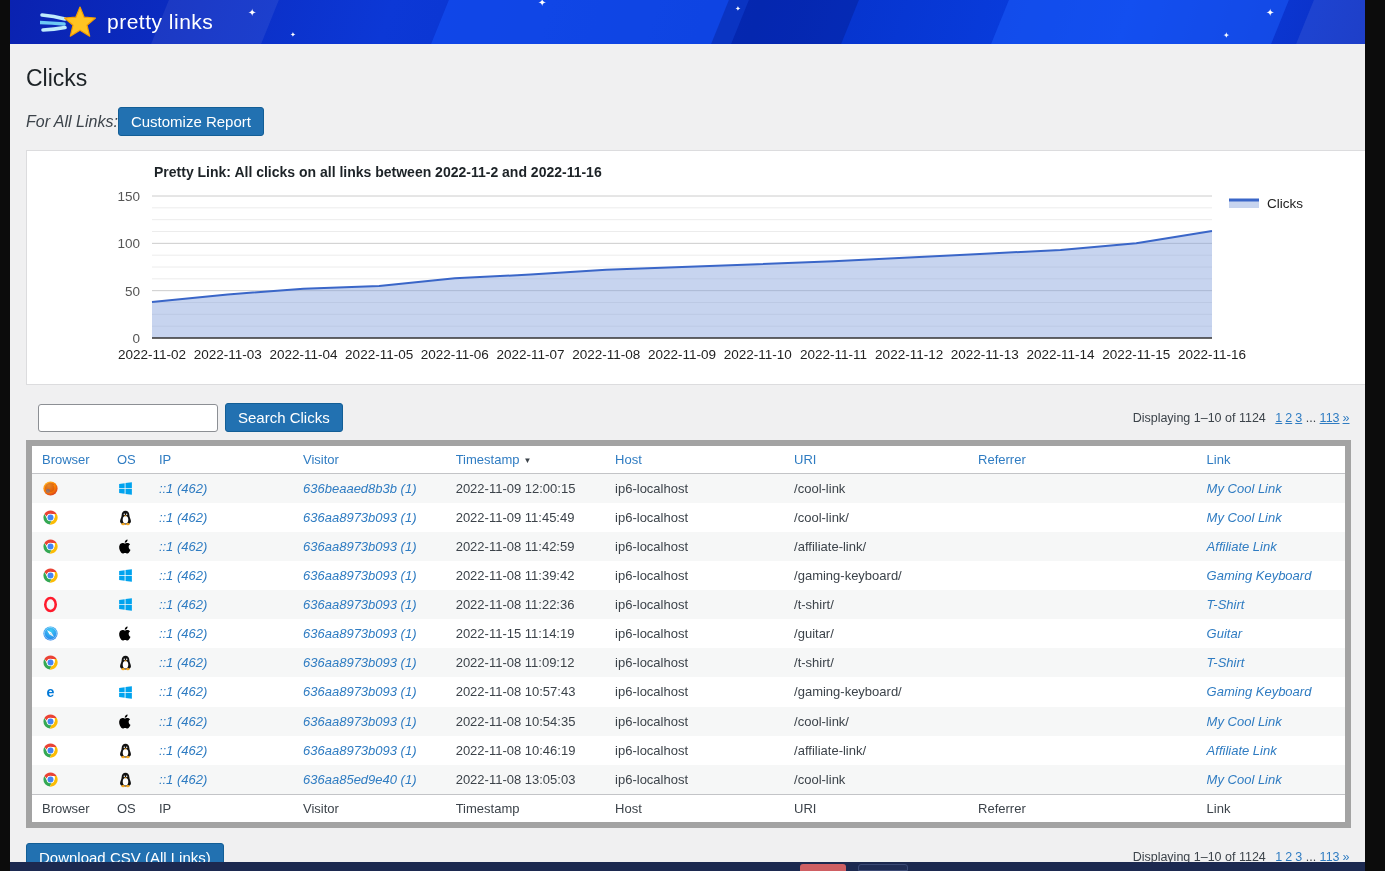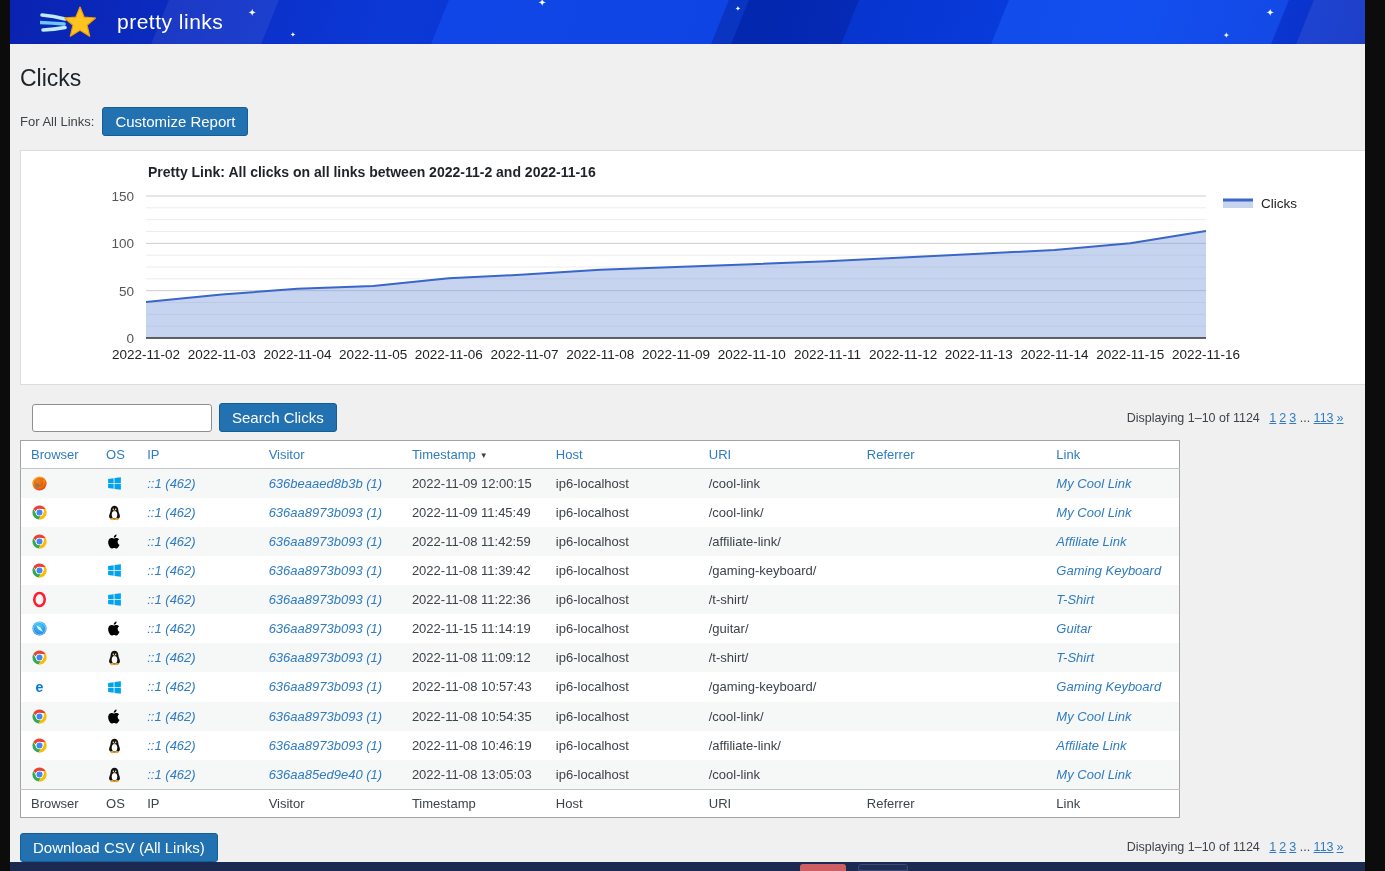--- a/index.html
+++ b/index.html
@@ -8,45 +8,45 @@
 
   
   .banner { position:relative; height:44px; background:linear-gradient(108deg,#0a22b0 0%,#0c38d6 28%,#0531c8 55%,#0a40e4 82%,#0b2fc4 100%); overflow:hidden; }
   .banner .stripe { position:absolute; top:-12px; bottom:-12px; transform:skewX(-22deg); }
   .banner .s1 { left:150px; width:110px; background:rgba(255,255,255,.07); }
   .banner .s2 { left:430px; width:300px; background:rgba(22,84,248,.55); }
   .banner .s3 { left:710px; width:130px; background:rgba(4,18,120,.30); }
   .banner .s4 { left:990px; width:280px; background:rgba(28,94,252,.50); }
   .banner .s5 { left:1295px; width:130px; background:rgba(255,255,255,.08); }
   .sparkle { position:absolute; color:#fff; font-size:10px; line-height:10px; }
-  .logo { position:absolute; left:30px; top:5px; display:flex; align-items:center; gap:19px; }
+  .logo { position:absolute; left:30px; top:5px; display:flex; align-items:center; gap:9px; }
   .logo-text { color:#fff; font-size:21px; letter-spacing:.5px; font-weight:500; }
 
   
-  .content { padding:0 10px; }
+  .content { padding:0 16px; }
   h1.page-title { padding-top:21px; font-size:23px; font-weight:400; color:#1d2327; }
   .filter-row { margin-top:15px; display:flex; align-items:center; }
-  .filter-label { font-size:13px; color:#3c434a; margin-right:8px; }
+  .filter-label { font-size:16px; color:#3c434a; margin-right:0;font-style:italic; }
   .btn { display:inline-block; background:#2271b1; border:1px solid #135e96; color:#fff; font-size:15px; padding:5px 12px; border-radius:3px; cursor:pointer; font-family:"Liberation Sans",sans-serif; }
 
   
   .chart-card { margin-top:14px; width:1370px; background:#fff; border:1px solid #dcdcde; padding:13px 0 6px 0; }
   .chart-title { margin-left:127px; font-size:14px; font-weight:700; color:#1d2327; }
   .chart-svg { display:block; margin-top:4px; }
 
   
   .toolbar { margin-top:18px; display:flex; justify-content:space-between; align-items:center; width:1325px; }
   .search-group { display:flex; align-items:center; gap:7px;margin-left:12px; }
   .search-input { width:180px; height:28px; border:1px solid #8c8f94; border-radius:3px; background:#fff; padding:0 6px; font-size:13px; }
   .paging { display:flex; align-items:center; gap:8px; font-size:12.5px; color:#3c434a; }
   .page-links a { color:#2f7cc2; text-decoration:underline; margin:0 1.5px; }
   .page-links .ellipsis { color:#3c434a; margin:0 2px; text-decoration:none; }
 
   
-  table.clicks { margin-top:8px; width:1160px; border-collapse:collapse; background:#fff; border:1px solid #a3a3a3; font-size:13px; }
+  table.clicks { margin-top:8px; width:1325px; border-collapse:collapse; background:#fff; border:6px solid #a3a3a3; font-size:13px; }
   table.clicks th, table.clicks td { text-align:left; padding:6px 10px; color:#3c434a; }
   thead th { border-bottom:1px solid #c3c4c7; font-weight:400; }
   thead th a { color:#2f7cc2; text-decoration:none; }
   .sort-arrow { font-size:8px; color:#3c434a; margin-left:4px; vertical-align:1px; }
   tbody tr:nth-child(odd) { background:#f6f7f7; }
   tbody td a { color:#2f7cc2; text-decoration:none;font-style:italic; }
   tfoot th { border-top:1px solid #c3c4c7; font-weight:400; color:#2c3338; }
   td .icon { display:inline-block; width:17px; height:17px; vertical-align:middle; }
   td .icon svg { width:17px; height:17px; display:block; }
 

